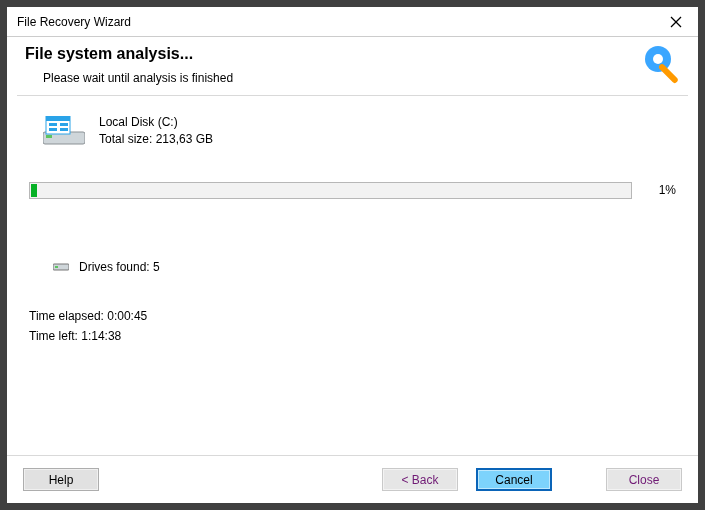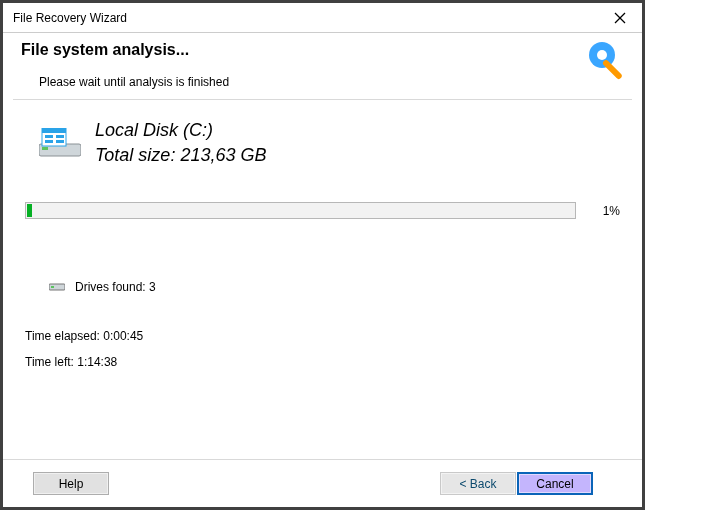--- a/index.html
+++ b/index.html
@@ -6,23 +6,23 @@
   html, body { margin: 0; padding: 0; }
   body {
     font-family: "Segoe UI", Tahoma, Arial, sans-serif;
     font-size: 12px;
     background: #fff;
     color: #000;
     width: 705px;
     height: 510px;
   }
   .window {
-    width: 645px;
+    width: 705px;
     height: 510px;
-    border: 3px solid #404040;
+    border: 7px solid #404040;
     background: #fff;
     display: flex;
     flex-direction: column;
   }
   .titlebar {
     height: 30px;
     background: #fff;
     border-bottom: 1px solid #ccc;
     display: flex;
     align-items: center;
@@ -37,21 +37,21 @@
     justify-content: center;
     cursor: default;
   }
   .header {
     display: flex;
     padding: 8px 14px 10px 18px;
     align-items: flex-start;
   }
   .header-text { flex: 1; }
   .header-text .h1 { font-weight: 700; font-size: 16px; }
-  .header-text .h2 { font-size: 12px; padding-left: 18px; margin-top: 16px; }
+  .header-text .h2 { font-size: 12px; padding-left: 18px; margin-top: 8px; }
   .header-icon {
     width: 40px; height: 40px;
     position: relative;
   }
   .divider {
     border-top: 1px solid #d9d9d9;
     margin: 0 10px;
   }
   .content {
     flex: 1;
@@ -61,21 +61,21 @@
   }
   .disk-row {
     display: flex;
     align-items: center;
     gap: 14px;
     margin-top: 8px;
     margin-left: 14px;
   }
   .disk-icon { width: 42px; height: 30px; }
   .disk-text {}
-  .disk-text .line { font-size: 18px; line-height: 1.4; font-style: italic; }
+  .disk-text .line { font-size: 12px; line-height: 1.4; }
 
   .progress-wrap {
     display: flex;
     align-items: center;
     gap: 14px;
     margin-top: 34px;
   }
   .progress-bar {
     flex: 1;
     height: 17px;
@@ -103,49 +103,49 @@
     gap: 10px;
     font-size: 12px;
   }
   .stat-row .ic { width: 16px; height: 16px; display: flex; align-items: center; justify-content: center; }
 
   .times {
     margin-top: 34px;
     font-size: 12px;
     display: flex;
     flex-direction: column;
-    gap: 12px;
+    gap: 6px;
   }
 
   .footer {
     border-top: 1px solid #d9d9d9;
-    padding: 12px 30px;
-    display: flex;
-    align-items: center;
-    gap: 1px;
+    padding: 12px 16px;
+    display: flex;
+    align-items: center;
+    gap: 18px;
   }
   .footer .spacer { flex: 1; }
   .btn {
     min-width: 76px;
     height: 23px;
     border: 1px solid #adadad;
     background: #e1e1e1;
     font-size: 12px;
     font-family: inherit;
     padding: 0 10px;
     cursor: default;
     box-shadow: inset 0 0 0 1px rgba(255,255,255,0.5);
   }
   .btn:disabled {
-    color: #0c4a6e;
+    color: #701a75;
     background: #e6e6e6;
     border-color: #c9c9c9;
   }
   .btn.primary {
-    background: #c4b5fd;
+    background: #7dd3fc;
     border: 2px solid #0a64b8;
   }
 </style>
 </head>
 <body>
 
 <div class="window">
 
   <div class="titlebar">
     <span class="title">File Recovery Wizard</span>
@@ -202,32 +202,33 @@
     </div>
 
     <div class="stats">
       <div class="stat-row">
         <span class="ic">
           <svg width="16" height="10" viewBox="0 0 16 10">
             <rect x="0" y="2" width="16" height="6" rx="1" fill="#cfd6da" stroke="#777"></rect>
             <rect x="2" y="4" width="3" height="2" fill="#5cc460"></rect>
           </svg>
         </span>
-        <span>Drives found: 3</span>
+        <span>Drives found: 5</span>
       </div>
     </div>
 
     <div class="times">
       <div>Time elapsed: 0:00:45</div>
       <div>Time left: 1:14:38</div>
     </div>
 
   </div>
 
   <div class="footer">
     <button class="btn">Help</button>
     <div class="spacer"></div>
     <button class="btn" disabled="">&lt; Back</button>
     <button class="btn primary">Cancel</button>
     <div style="width:18px"></div>
+    <button class="btn" disabled="">Close</button>
   </div>
 
 </div>
 
 </body></html>

